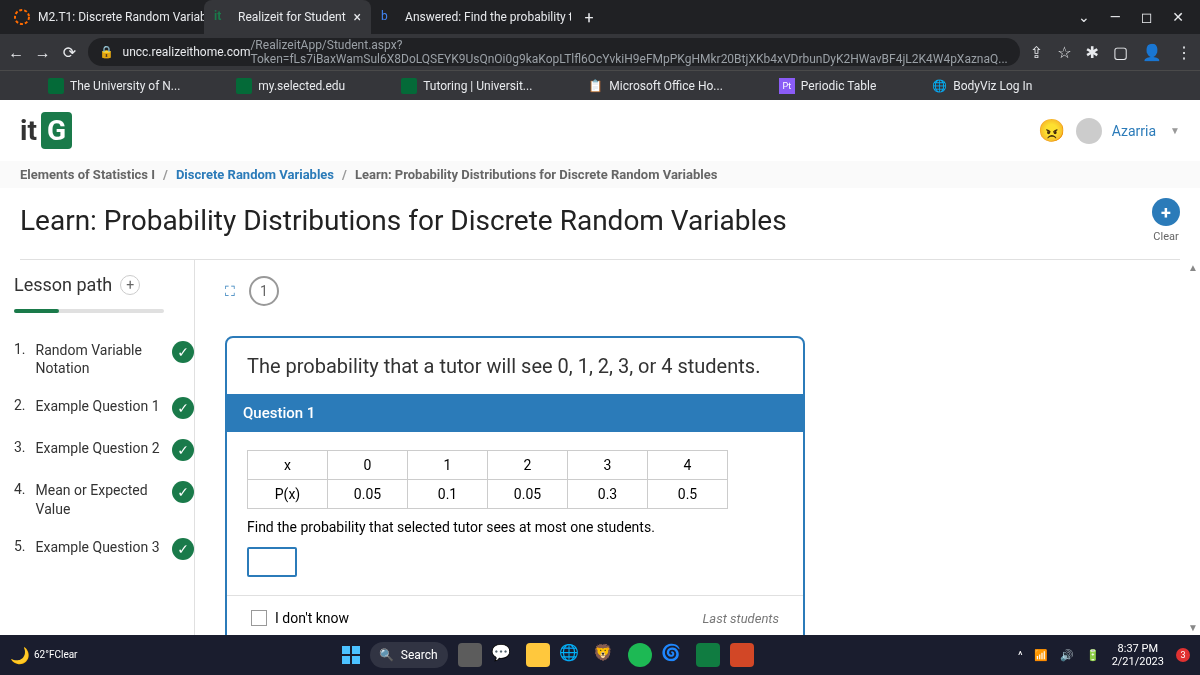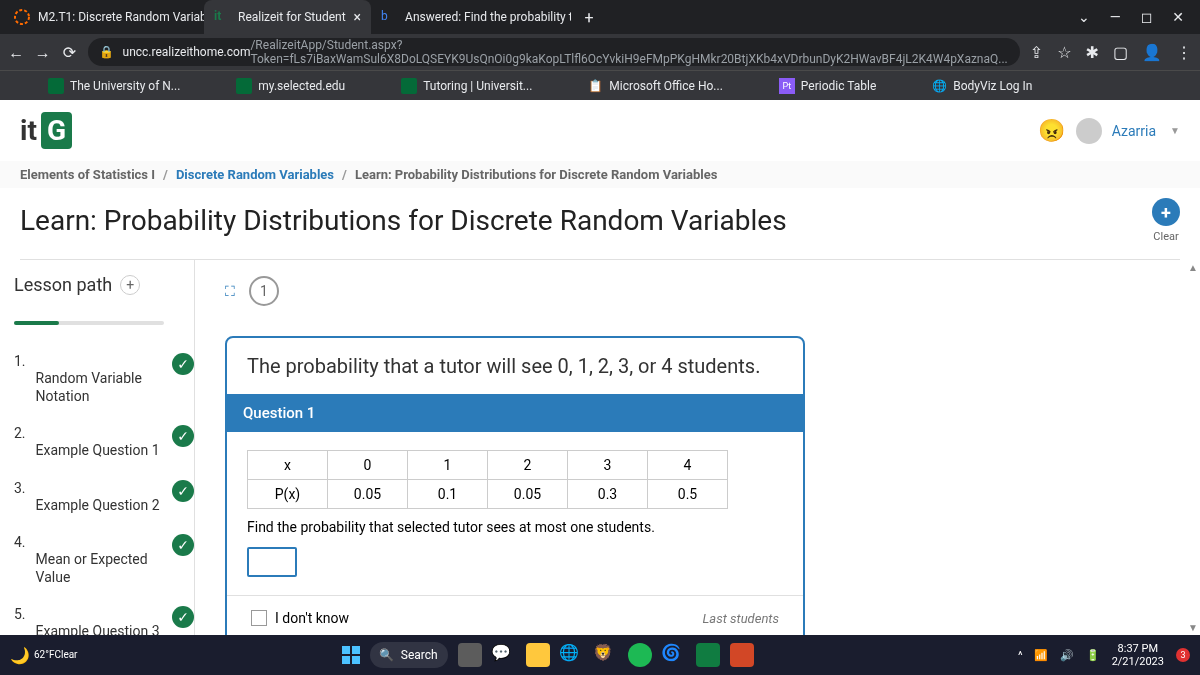--- a/index.html
+++ b/index.html
@@ -43,29 +43,29 @@
     .page-title-row { display: flex; align-items: center; padding: 10px 20px 16px; }
     .page-title { font-size: 28px; font-weight: 400; color: #222; }
     .extras-btn { margin-left: auto; text-align: center; }
     .plus-circle { width: 28px; height: 28px; background: #2b7bb9; color: #fff; border-radius: 50%; display: flex; align-items: center; justify-content: center; font-size: 18px; font-weight: bold; margin: 0 auto 4px; }
     .extras-label { font-size: 11px; color: #666; }
     
     .divider { height: 1px; background: #e0e0e0; margin: 0 20px; }
     
     .main-layout { display: flex; flex: 1; overflow: hidden; }
     .sidebar { width: 195px; padding: 14px 0 14px 14px; overflow-y: auto; border-right: 1px solid #e0e0e0; }
-    .sidebar-header { display: flex; align-items: center; gap: 8px; margin-bottom: 26px; }
+    .sidebar-header { display: flex; align-items: center; gap: 8px; margin-bottom: 14px; }
     .sidebar-title { font-size: 18px; color: #333; }
     .sidebar-add { width: 20px; height: 20px; border: 1px solid #ccc; border-radius: 50%; display: flex; align-items: center; justify-content: center; font-size: 14px; color: #666; }
     .progress-bar { height: 4px; background: #e0e0e0; border-radius: 2px; margin-bottom: 18px; width: 150px; }
     .progress-fill { height: 100%; background: #1a7a4a; border-radius: 2px; width: 30%; }
     
     .lesson-item { display: flex; align-items: flex-start; gap: 10px; padding: 10px 0; font-size: 14px; color: #333; }
     .lesson-item .num { flex-shrink: 0; }
-    .lesson-item .text { flex: 1; line-height: 1.3; margin-top: 16px; }
+    .lesson-item .text { flex: 1; line-height: 1.3; }
     .check-circle { width: 22px; height: 22px; background: #1a7a4a; border-radius: 50%; display: flex; align-items: center; justify-content: center; color: #fff; font-size: 14px; flex-shrink: 0; }
     
     .content-area { flex: 1; padding: 16px 30px; overflow-y: auto; }
     .content-top { display: flex; align-items: center; gap: 14px; margin-bottom: 30px; }
     .expand-icon { font-size: 14px; color: #2b7bb9; cursor: pointer; }
     .step-circle { width: 30px; height: 30px; border: 2px solid #999; border-radius: 50%; display: flex; align-items: center; justify-content: center; font-size: 14px; color: #666; }
     
     .question-card { border: 2px solid #2b7bb9; border-radius: 8px; overflow: hidden; max-width: 580px; }
     .question-intro { padding: 16px 20px; font-size: 20px; color: #333; }
     .question-bar { background: #2b7bb9; color: #fff; padding: 10px 16px; font-size: 15px; font-weight: 500; }

